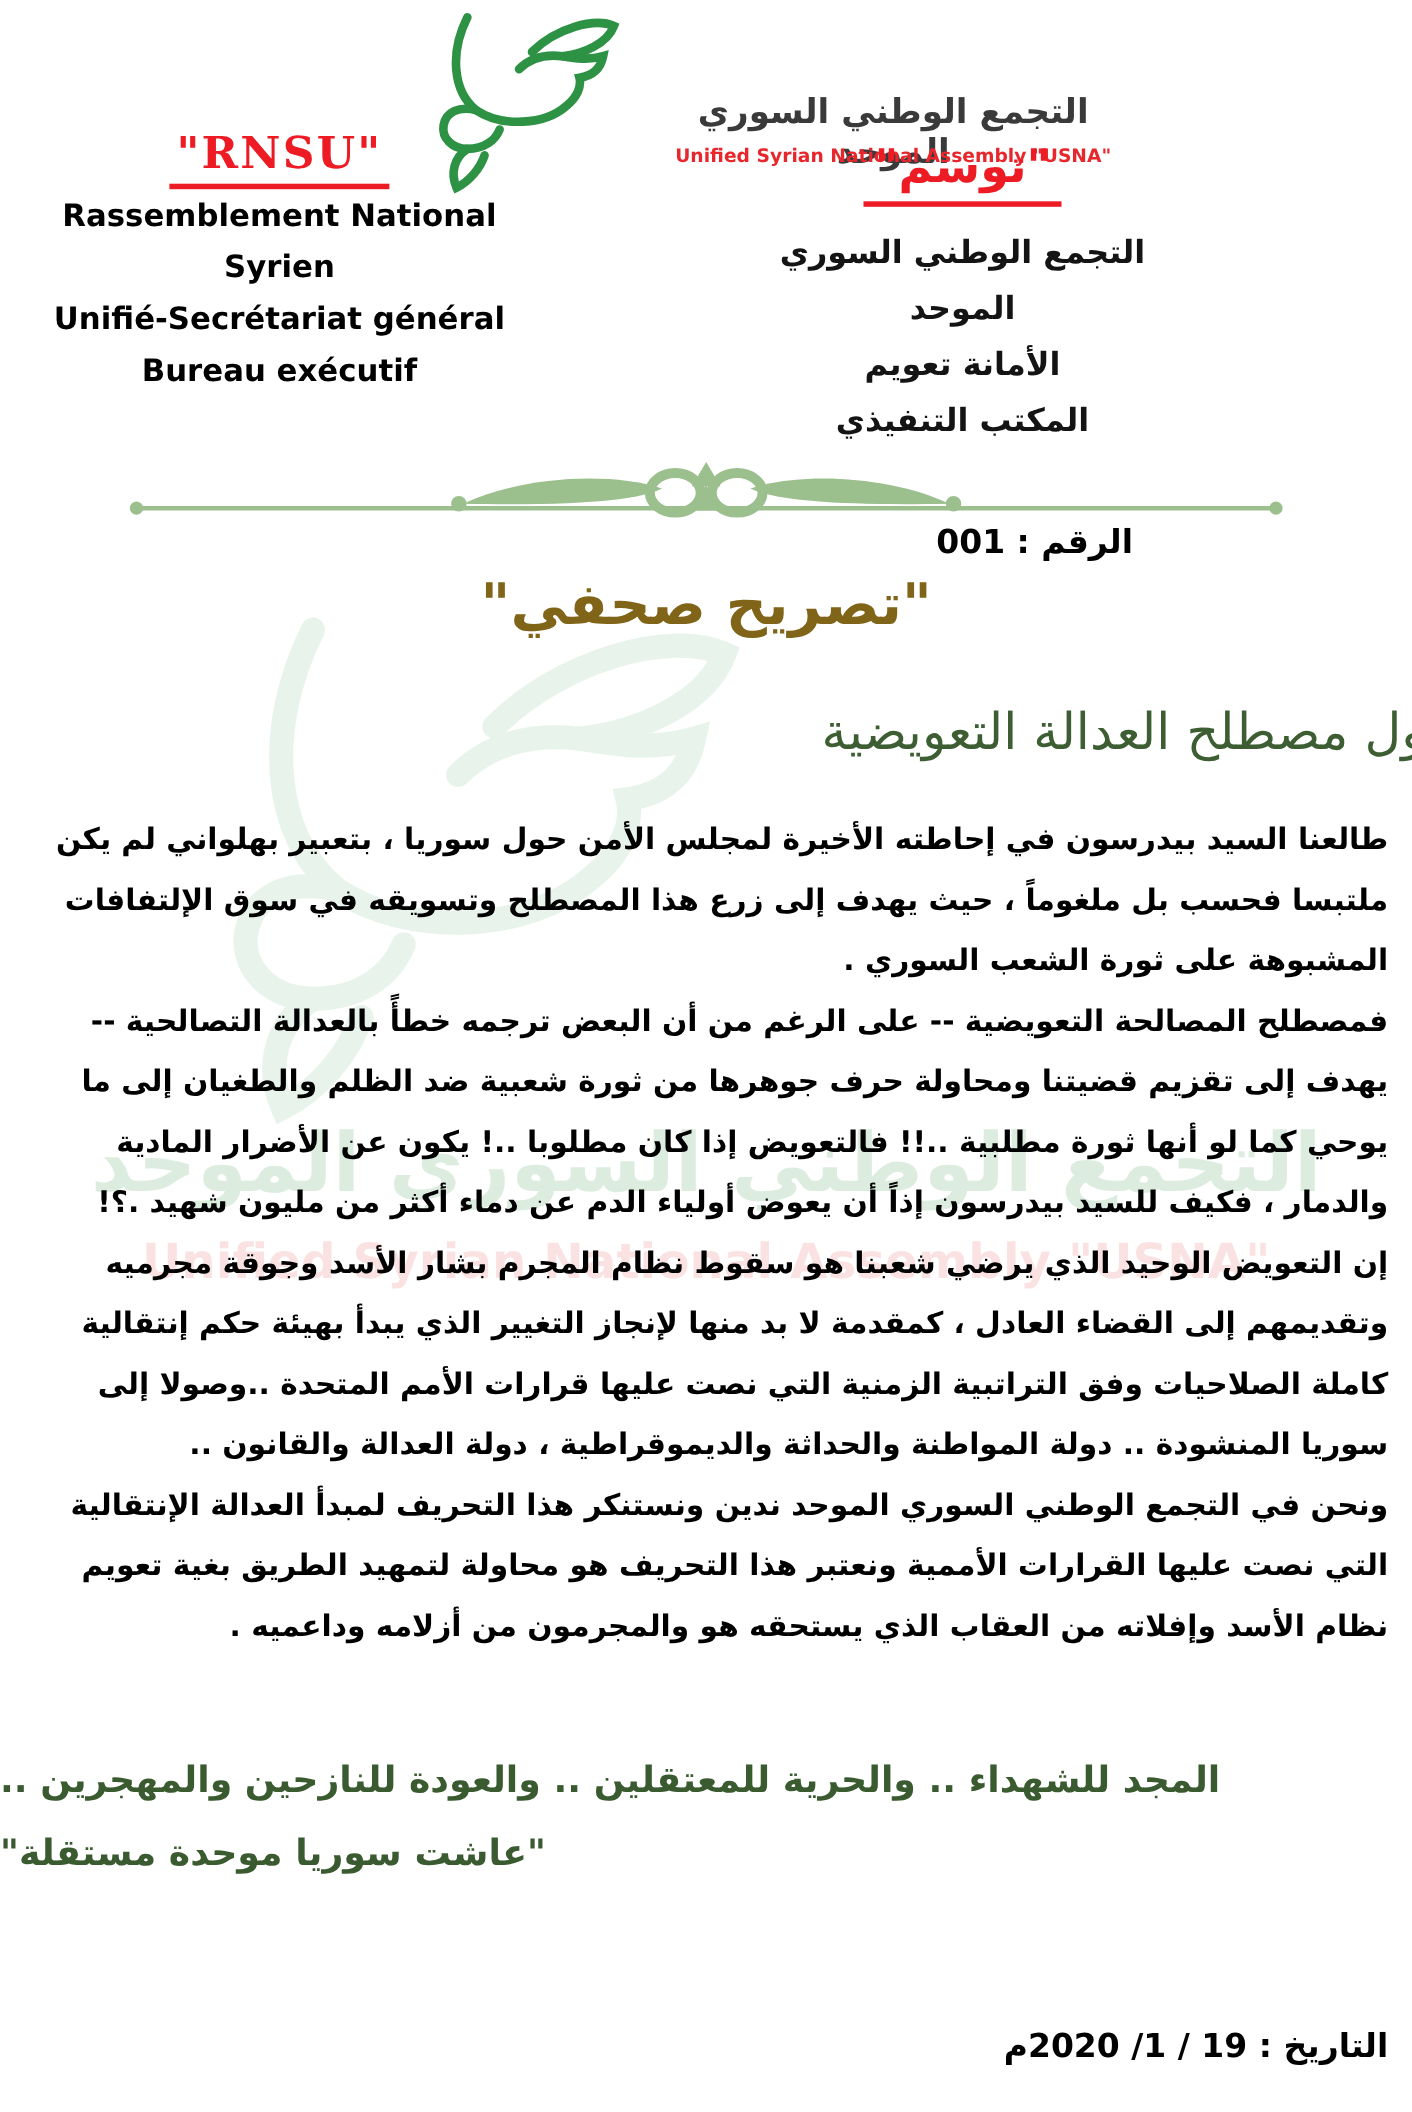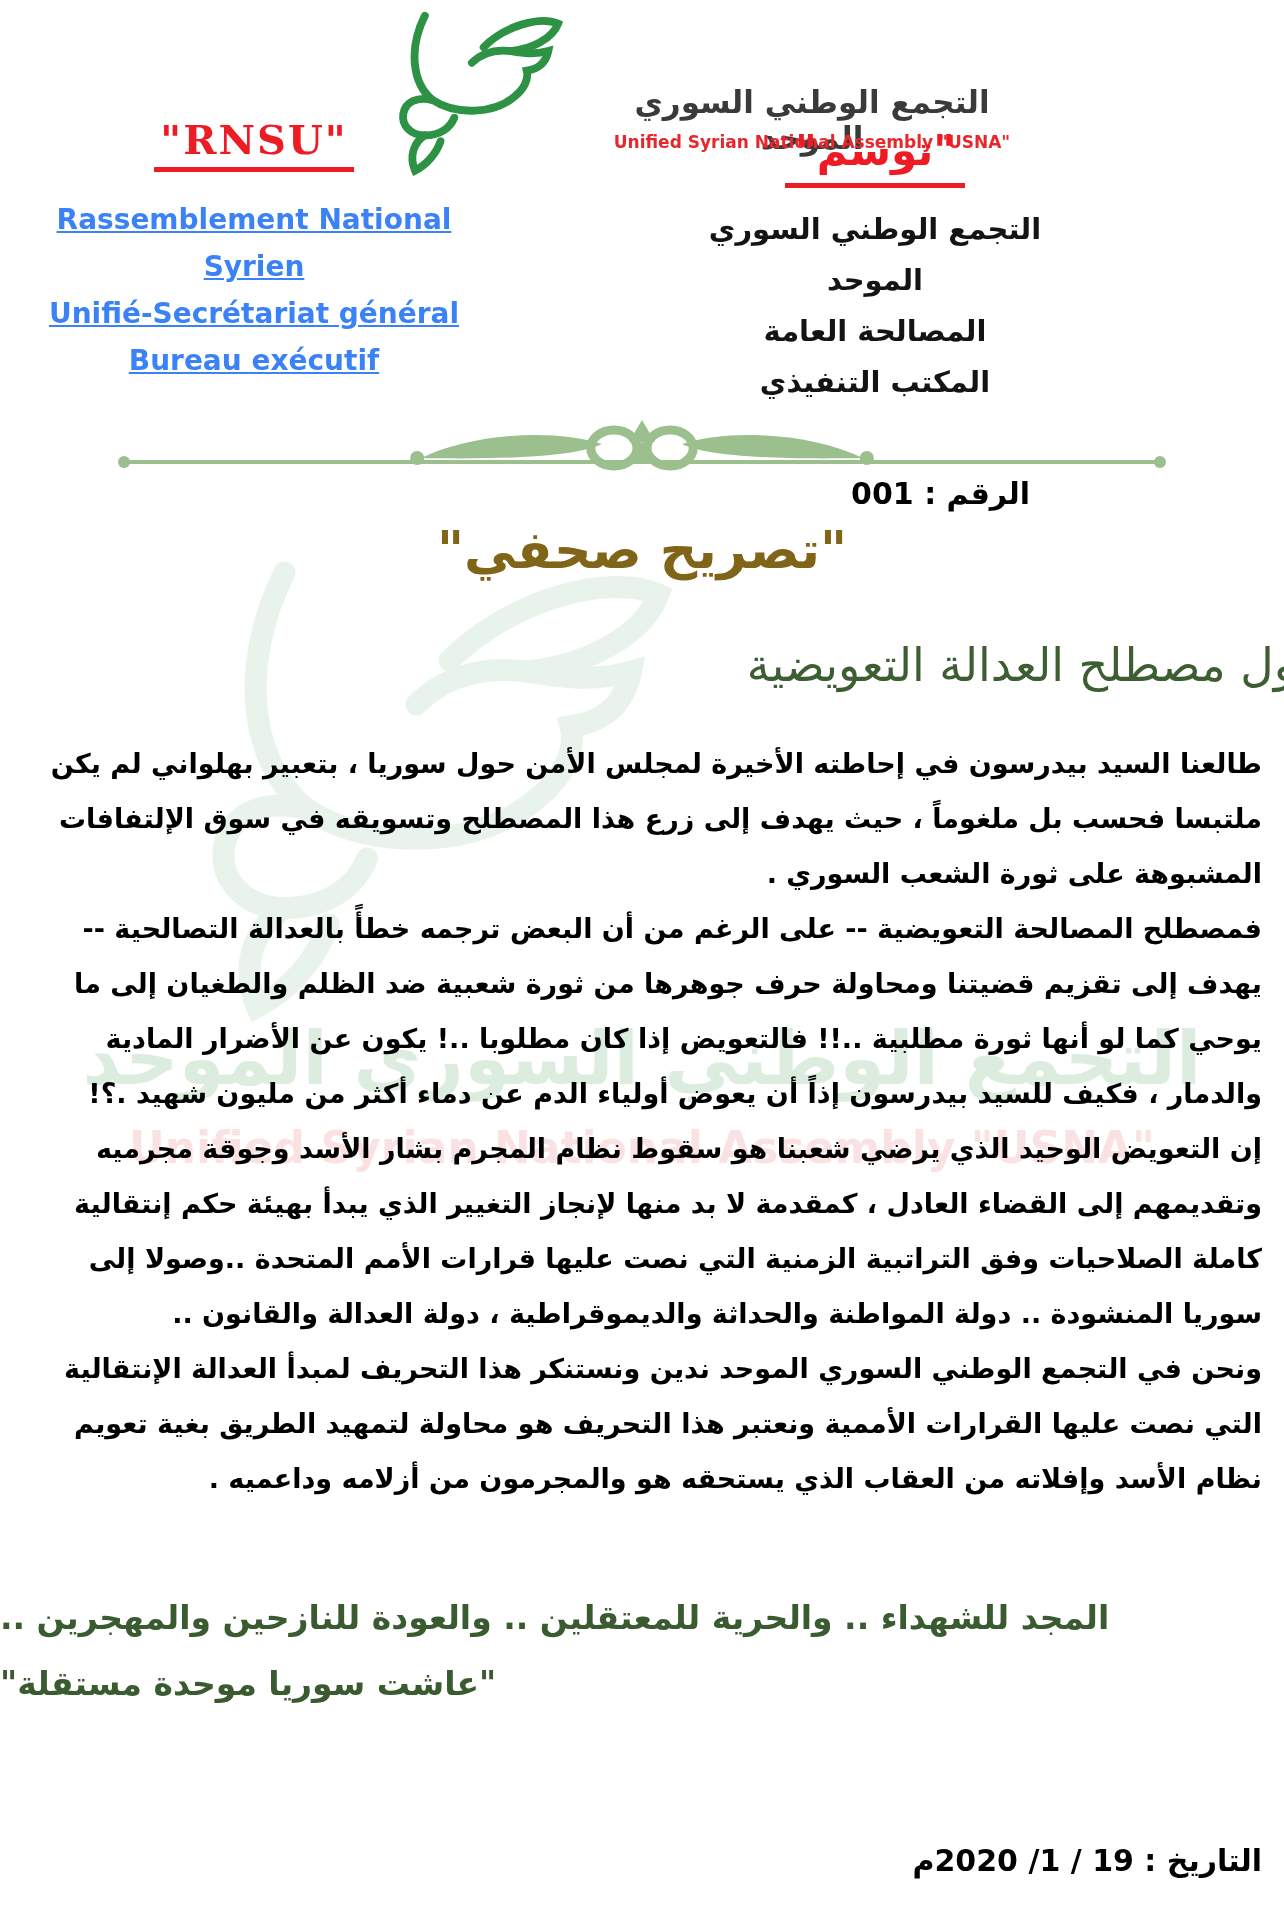--- a/index.html
+++ b/index.html
@@ -15,21 +15,21 @@
   
   .dove-logo{left:338px;top:6px;width:256px;height:196px;}
   .logo-arabic{left:600px;top:84px;width:424px;text-align:center;
     font-size:31px;font-weight:bold;color:#3a3a3a;direction:rtl;}
   .logo-english{left:600px;top:132px;width:424px;text-align:center;
     font-size:17px;font-weight:bold;color:#e8272c;}
   .rnsu-block{left:18px;top:116px;width:472px;text-align:center;}
   .acronym-red{display:inline-block;font-family:"DejaVu Serif",serif;
     font-size:40px;font-weight:bold;color:#ed1c24;
     border-bottom:5px solid #ed1c24;padding:0 6px 4px 6px;letter-spacing:2px;}
-  .fr-lines{margin-top:24px;font-size:28px;font-weight:bold;color:#3b82f6;line-height:47px;text-decoration:underline;}
+  .fr-lines{font-size:28px;font-weight:bold;color:#000000;line-height:47px;}
   .tawassum-block{left:660px;top:126px;width:430px;text-align:center;}
   .acronym-ar{display:inline-block;font-size:42px;font-weight:bold;color:#ed1c24;
     border-bottom:5px solid #ed1c24;padding:0 10px 8px 10px;direction:rtl;}
   .ar-lines{margin-top:16px;font-size:29px;font-weight:bold;color:#141414;
     line-height:51px;direction:rtl;}
   .divider{left:110px;top:418px;width:1064px;height:60px;}
   
   .wm{pointer-events:none;z-index:0;}
   .wm-dove{left:70px;top:530px;width:660px;height:580px;opacity:0.10;}
   .wm-text-ar{left:0;top:1015px;width:1284px;text-align:center;direction:rtl;
@@ -85,21 +85,21 @@
       <div>Rassemblement National Syrien</div>
       <div>Unifié-Secrétariat général</div>
       <div>Bureau exécutif</div>
     </div>
   </div>
 
   <div class="abs tawassum-block z1">
     <span class="acronym-ar">"توسم"</span>
     <div class="ar-lines">
       <div>التجمع الوطني السوري الموحد</div>
-      <div>المصالحة العامة</div>
+      <div>الأمانة تعويم</div>
       <div>المكتب التنفيذي</div>
     </div>
   </div>
 
   <svg class="abs divider" viewBox="0 0 1060 60" preserveAspectRatio="none">
     <g fill="#9cbf8e" stroke="#9cbf8e">
       <line x1="14" y1="44" x2="1046" y2="44" stroke-width="4"></line>
       <circle cx="14" cy="44" r="6" stroke="none"></circle>
       <circle cx="1046" cy="44" r="6" stroke="none"></circle>
       <path d="M310,40 C360,16 440,10 490,26 C470,36 420,42 310,40 Z" stroke="none"></path>

